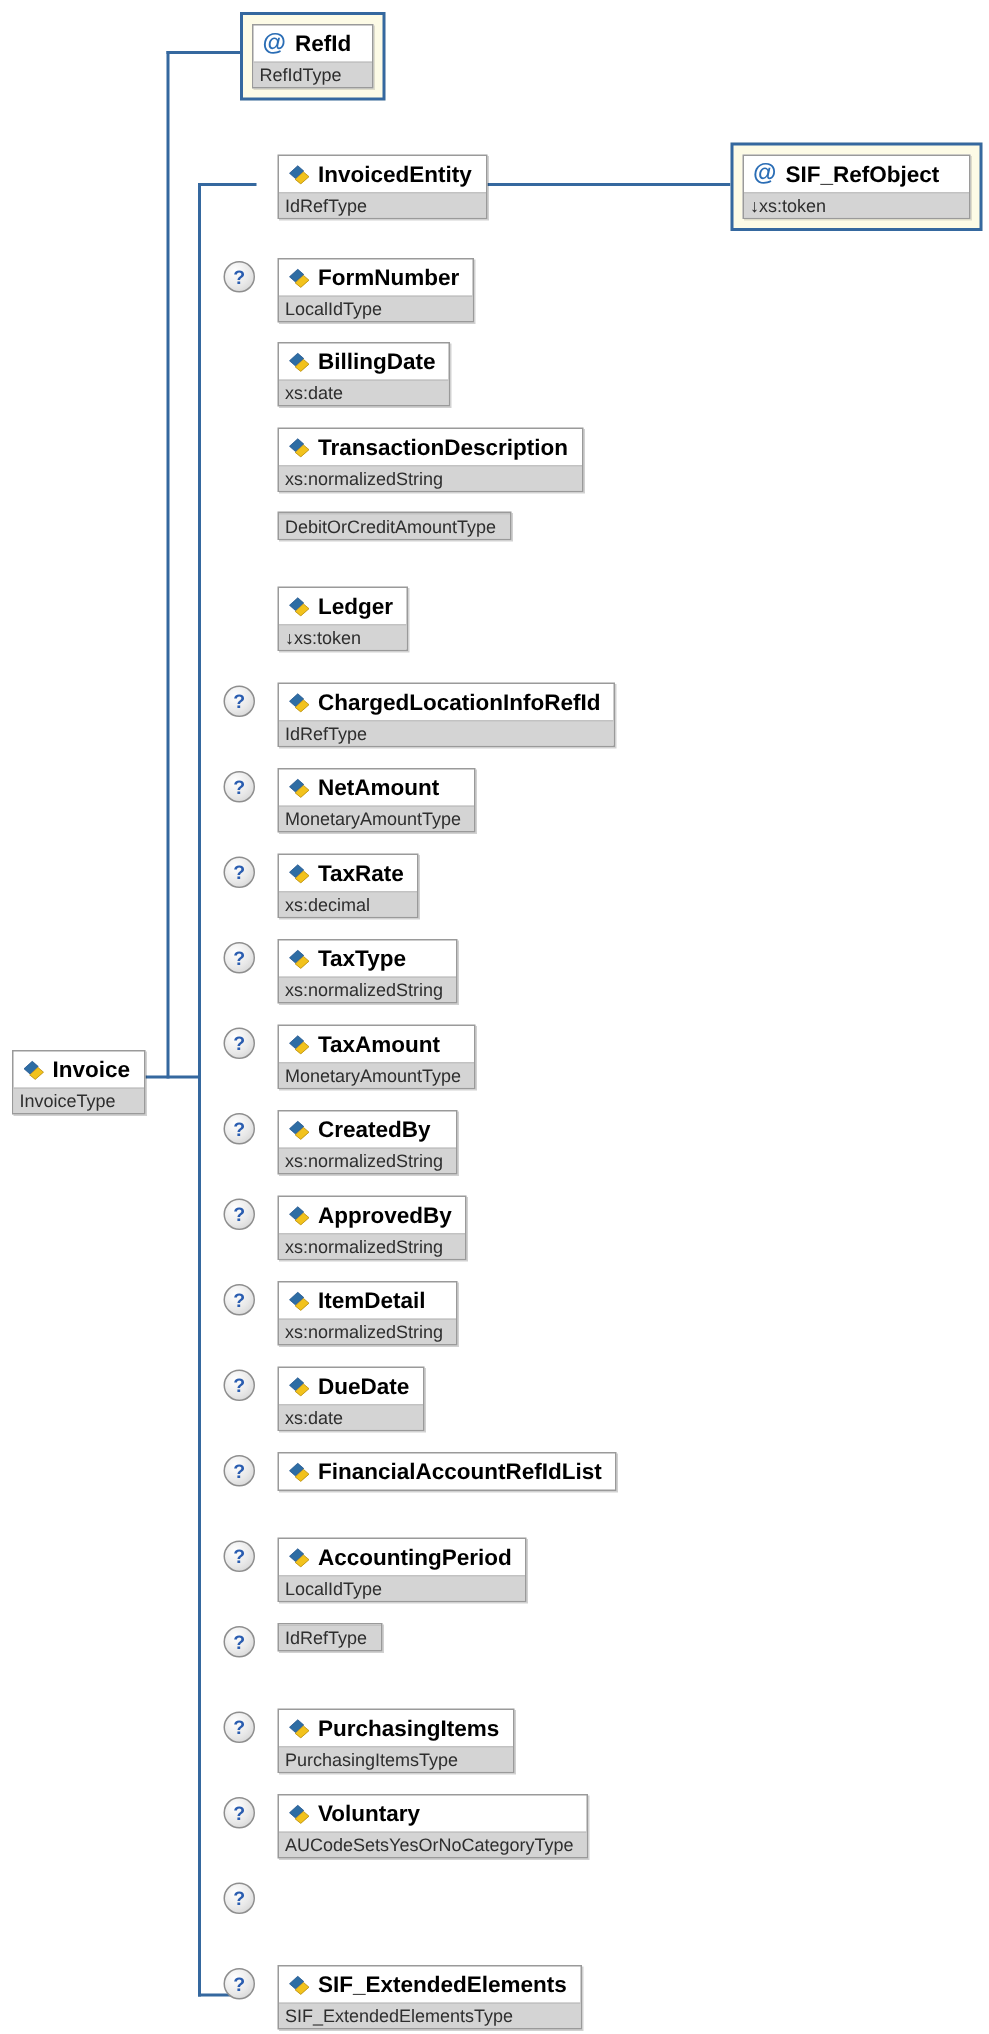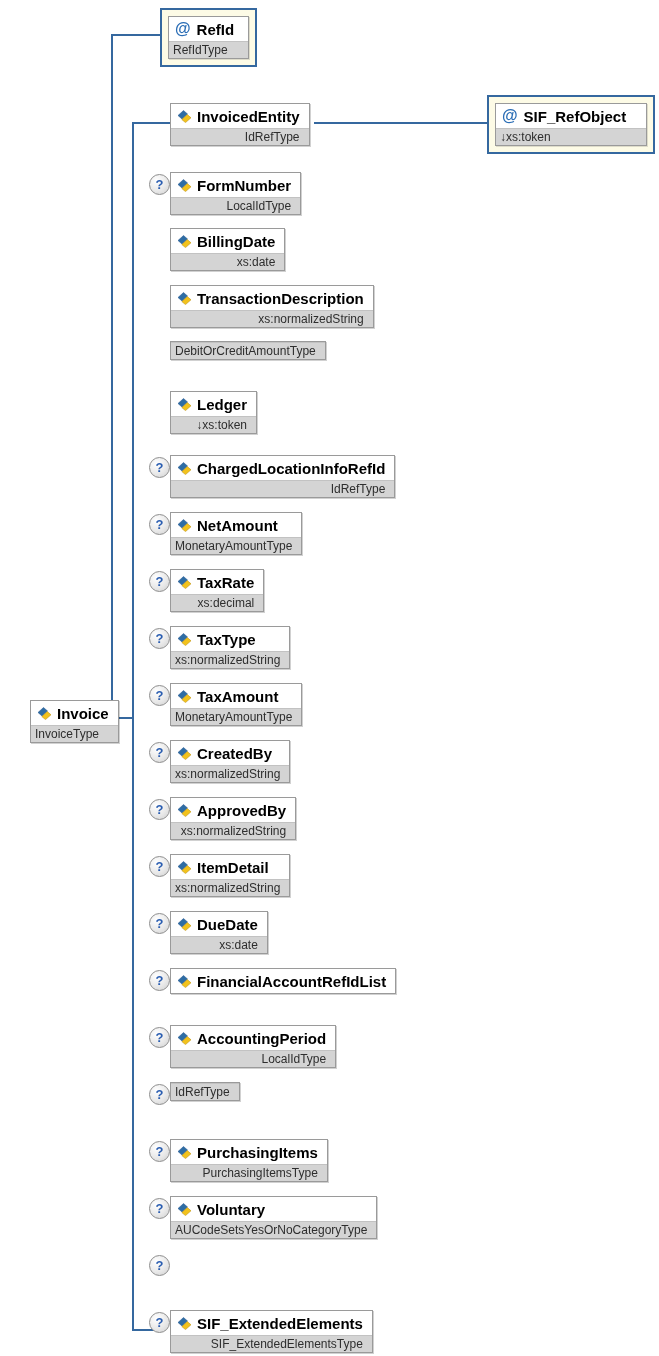--- a/index.html
+++ b/index.html
@@ -31,38 +31,38 @@
     font-weight:bold;font-size:15px;color:var(--name-text);
   }
   .elem-name .el-icon{margin-right:5px;flex:0 0 auto;}
   .elem-type{
     background:var(--type-bg);border-top:1px solid #c2c2c2;
     height:16px;line-height:16px;padding:0 9px 0 4px;
     font-size:12px;color:var(--type-text);
   }
   
   .child-row{position:absolute;left:149px;}
-  .child-row .elem-box{margin-left:21px;text-align:right;}
+  .child-row .elem-box{margin-left:36px;}
   .opt-circle{
     position:absolute;left:0;top:2px;width:19px;height:19px;border-radius:50%;
     background:radial-gradient(circle at 35% 30%, #ffffff 0%, #e9e9e9 55%, #cfcfcf 100%);
     border:1px solid #8e8e8e;
     color:var(--qmark);font-weight:bold;font-size:13px;
     display:flex;align-items:center;justify-content:center;z-index:2;
   }
   
   .attr-outer{
     position:absolute;background:var(--attr-bg);border:2px solid var(--attr-border);
     padding:6px;display:inline-block;white-space:nowrap;
   }
   .attr-outer .elem-box{box-shadow:1px 1px 0 rgba(0,0,0,0.12);}
   .at-sign{
     color:var(--at-color);font-weight:bold;font-size:16px;margin-right:6px;line-height:1;
   }
-  #root-box{position:absolute;left:8px;top:700px;margin-left:22px;}
+  #root-box{position:absolute;left:8px;top:700px;}
   #root-box .elem-box{min-width:85px;box-sizing:border-box;}
   #refid-box{left:160px;top:8px;}
   #refid-box .elem-box{min-width:81px;box-sizing:border-box;}
   #refobject-box{left:487px;top:95px;}
   #refobject-box .elem-box{min-width:152px;box-sizing:border-box;}
 </style>
 </head>
 <body>
 
 <div id="canvas">

